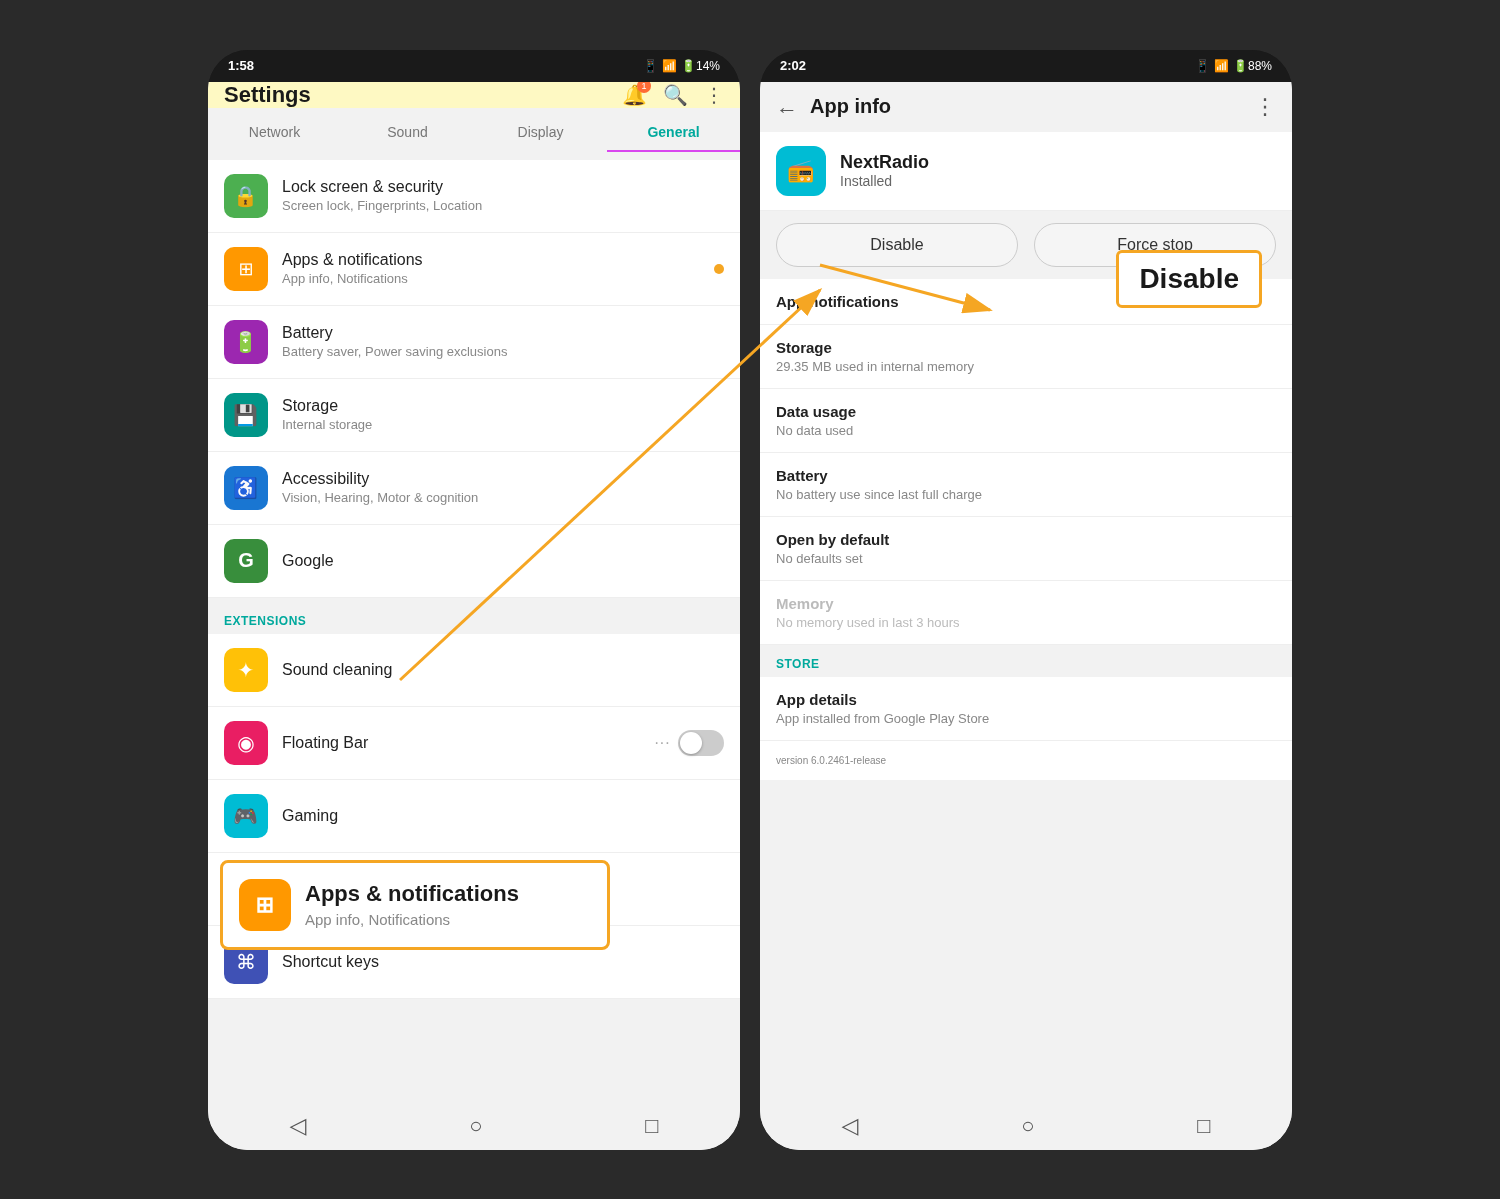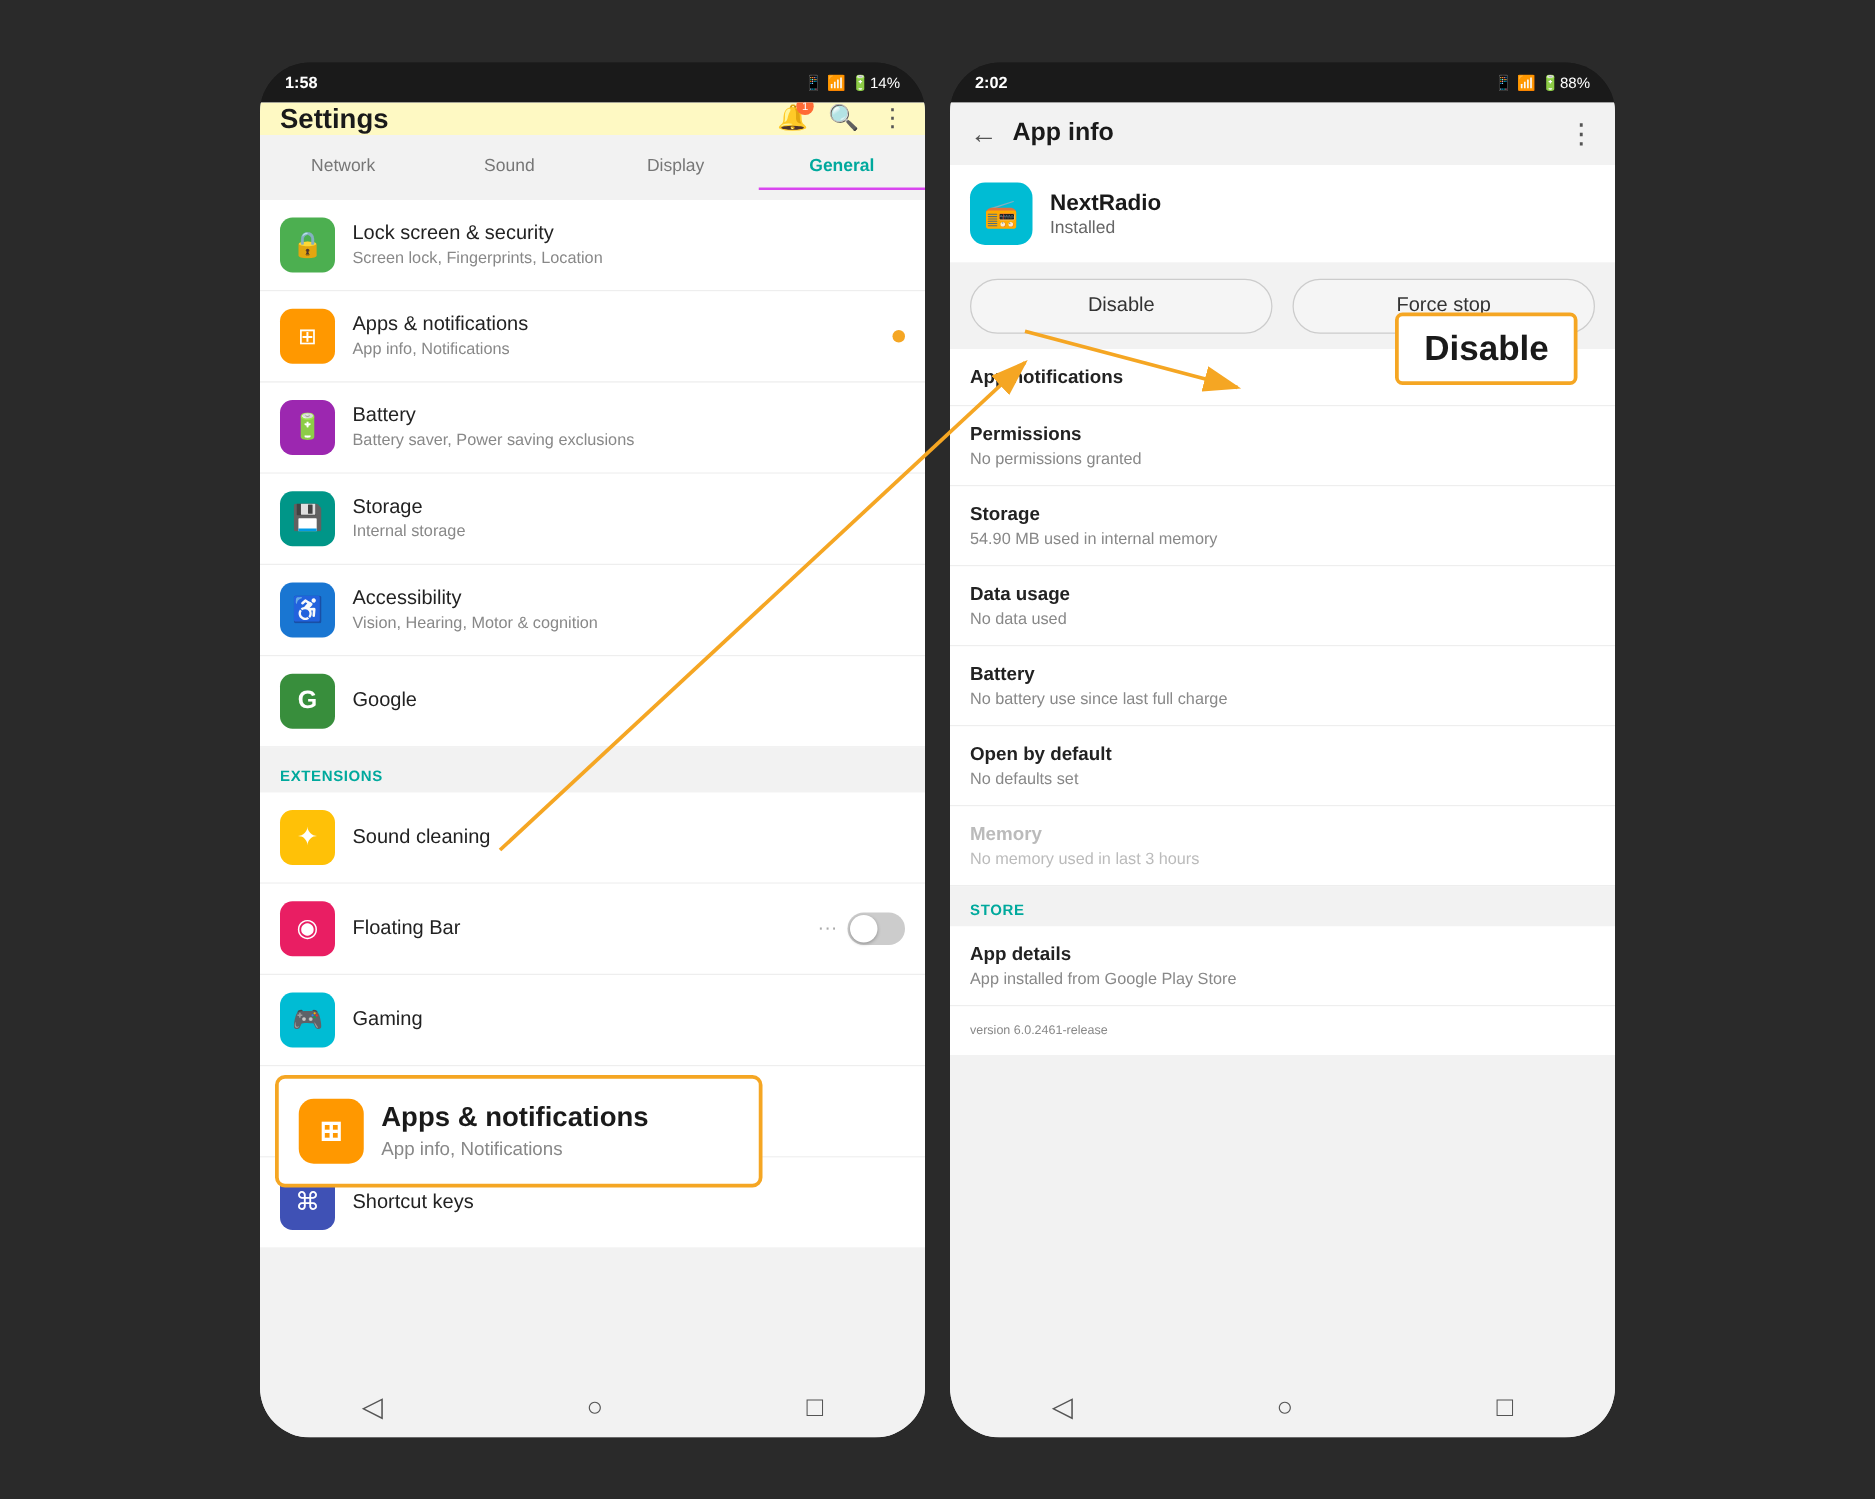--- a/index.html
+++ b/index.html
@@ -495,26 +495,22 @@
     <div class="action-buttons">
       <div class="action-btn">Disable</div>
       <div class="action-btn">Force stop</div>
     </div>
 
     <div class="info-list">
       <div class="info-item">
         <div class="info-item-title">App notifications</div>
       </div>
       <div class="info-item">
-        <div class="info-item-title">Permissions</div>
-        <div class="info-item-sub">No permissions granted</div>
-      </div>
-      <div class="info-item">
         <div class="info-item-title">Storage</div>
-        <div class="info-item-sub">54.90 MB used in internal memory</div>
+        <div class="info-item-sub">29.35 MB used in internal memory</div>
       </div>
       <div class="info-item">
         <div class="info-item-title">Data usage</div>
         <div class="info-item-sub">No data used</div>
       </div>
       <div class="info-item">
         <div class="info-item-title">Battery</div>
         <div class="info-item-sub">No battery use since last full charge</div>
       </div>
       <div class="info-item">

